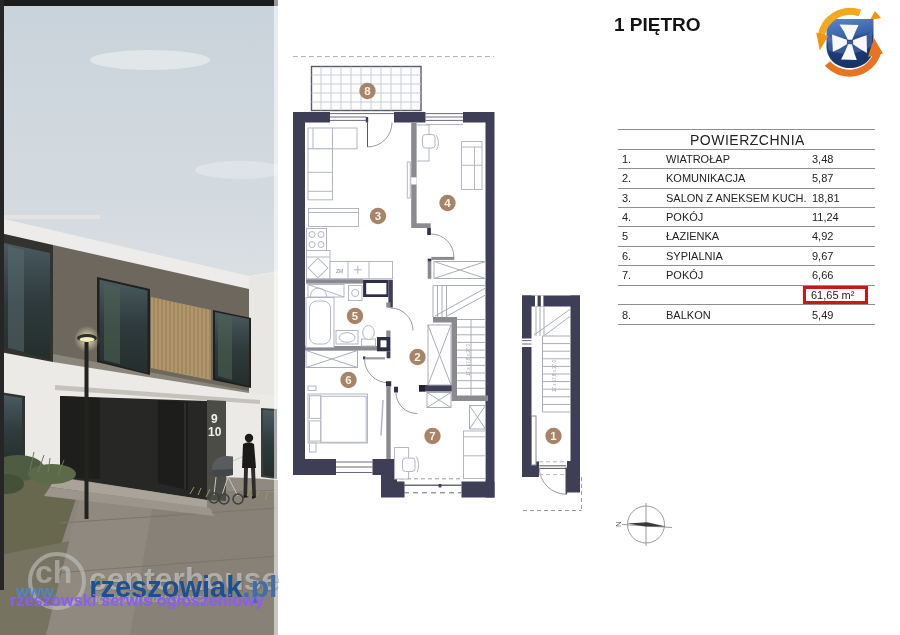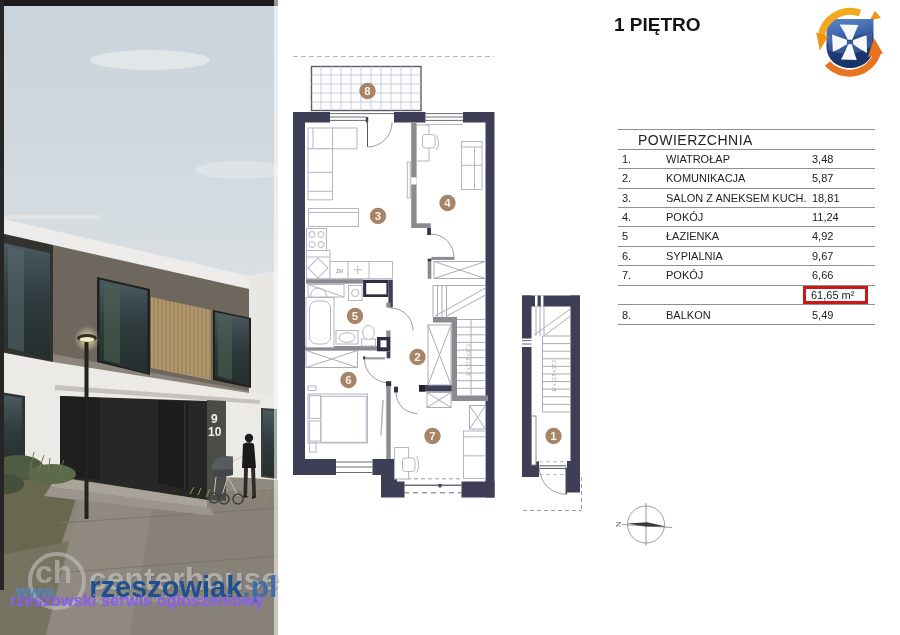--- a/index.html
+++ b/index.html
@@ -211,21 +211,21 @@
   <div class="abs" style="left:618px;top:168px;width:257px;height:1px;background:#8f8f8f;"></div>
   <div class="abs" style="left:618px;top:187.5px;width:257px;height:1px;background:#8f8f8f;"></div>
   <div class="abs" style="left:618px;top:207px;width:257px;height:1px;background:#8f8f8f;"></div>
   <div class="abs" style="left:618px;top:226.4px;width:257px;height:1px;background:#8f8f8f;"></div>
   <div class="abs" style="left:618px;top:245.8px;width:257px;height:1px;background:#8f8f8f;"></div>
   <div class="abs" style="left:618px;top:265.2px;width:257px;height:1px;background:#8f8f8f;"></div>
   <div class="abs" style="left:618px;top:284.6px;width:257px;height:1px;background:#8f8f8f;"></div>
   <div class="abs" style="left:618px;top:304.4px;width:257px;height:1px;background:#8f8f8f;"></div>
   <div class="abs" style="left:618px;top:323.8px;width:257px;height:1px;background:#8f8f8f;"></div>
 
-  <div class="abs" style="left:638px;top:132px;font-size:14px;letter-spacing:0.5px;">POWIERZCHNIA</div>
+  <div class="abs" style="left:690px;top:132px;font-size:14px;letter-spacing:0.5px;">POWIERZCHNIA</div>
 
   <div class="abs" style="left:622px;top:152.5px;font-size:11px;">1.</div>
   <div class="abs" style="left:666px;top:152.5px;font-size:11px;">WIATROŁAP</div>
   <div class="abs" style="left:812px;top:152.5px;font-size:11px;">3,48</div>
 
   <div class="abs" style="left:622px;top:172px;font-size:11px;">2.</div>
   <div class="abs" style="left:666px;top:172px;font-size:11px;">KOMUNIKACJA</div>
   <div class="abs" style="left:812px;top:172px;font-size:11px;">5,87</div>
 
   <div class="abs" style="left:622px;top:191.5px;font-size:11px;">3.</div>

